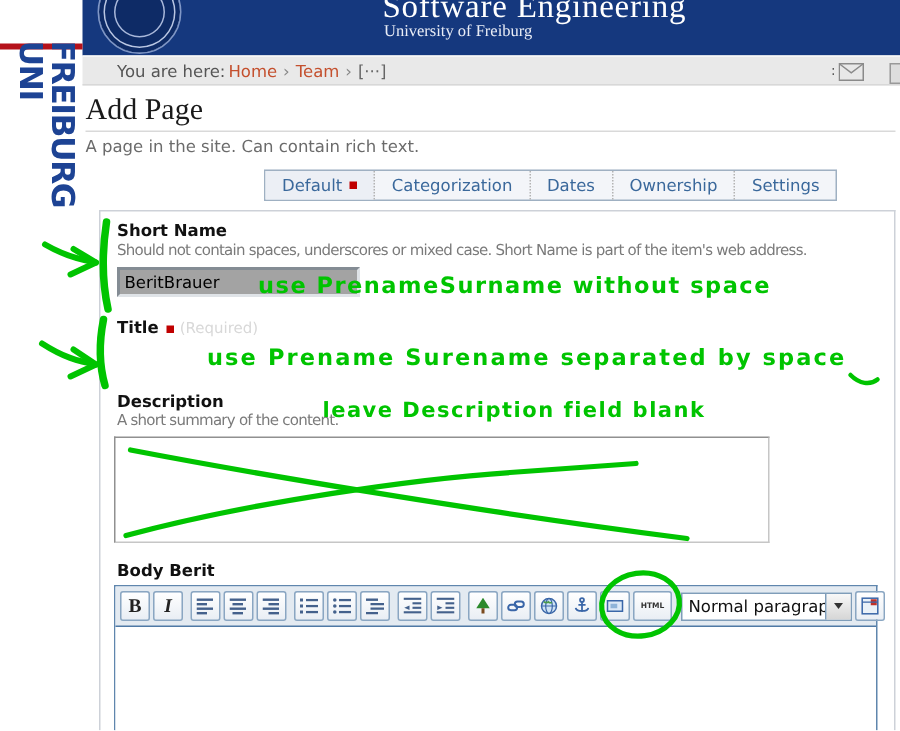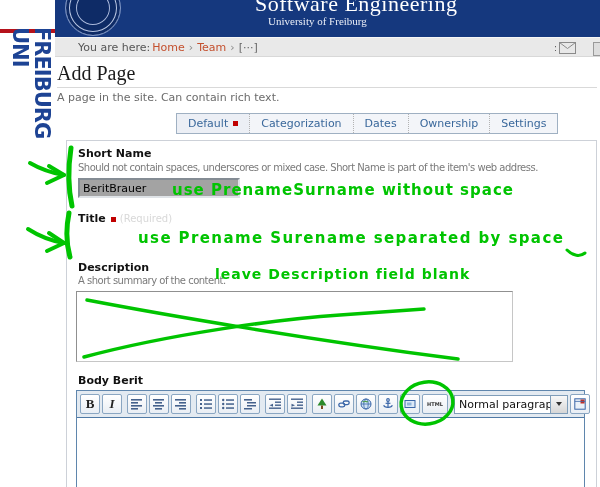--- a/index.html
+++ b/index.html
@@ -9,21 +9,21 @@
   
   .header{position:absolute;left:55px;top:0;width:545px;height:37px;
           background:var(--header-blue,#15387e);overflow:hidden;}
   .seal{position:absolute;left:10px;top:-20px;width:54px;height:54px;border-radius:50%;
         background:#0e2b66;border:1px solid #8097c6;
         box-shadow:inset 0 0 0 3px #0e2b66, inset 0 0 0 4px #b9c6e2,
                    inset 0 0 0 10px #0e2b66, inset 0 0 0 11px #a9b8da;}
   .h-title{position:absolute;left:200px;top:-9px;color:#fff;
            font-family:"Liberation Serif",serif;font-size:22px;letter-spacing:.5px;white-space:nowrap;}
   .h-sub{position:absolute;left:201px;top:15px;color:#e9edf6;
-         font-family:"Liberation Serif",serif;font-size:11px;white-space:nowrap;margin-left:12px;}
+         font-family:"Liberation Serif",serif;font-size:11px;white-space:nowrap;}
 
   
   .red-dash{position:absolute;left:0;top:29px;width:55px;height:4px;background:var(--accent-red,#b5121b);z-index:1;}
   .wordmark{position:absolute;left:9px;top:27px;z-index:2;display:flex;}
   .wm-col{writing-mode:vertical-rl;font-weight:bold;font-size:21px;line-height:1.02;
           color:var(--wordmark-blue,#1d4394);letter-spacing:-1px;}
 
   
   .breadcrumb{position:absolute;left:55px;top:37px;width:545px;height:20px;background:#e9e9e9;
               border-top:1px solid #f6f6f6;border-bottom:1px solid #d8d8d8;

